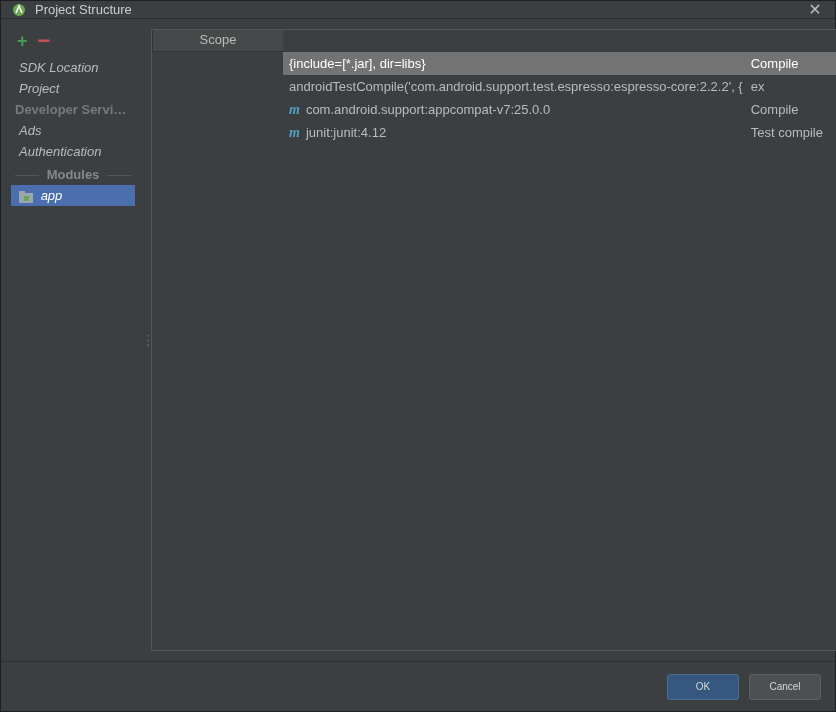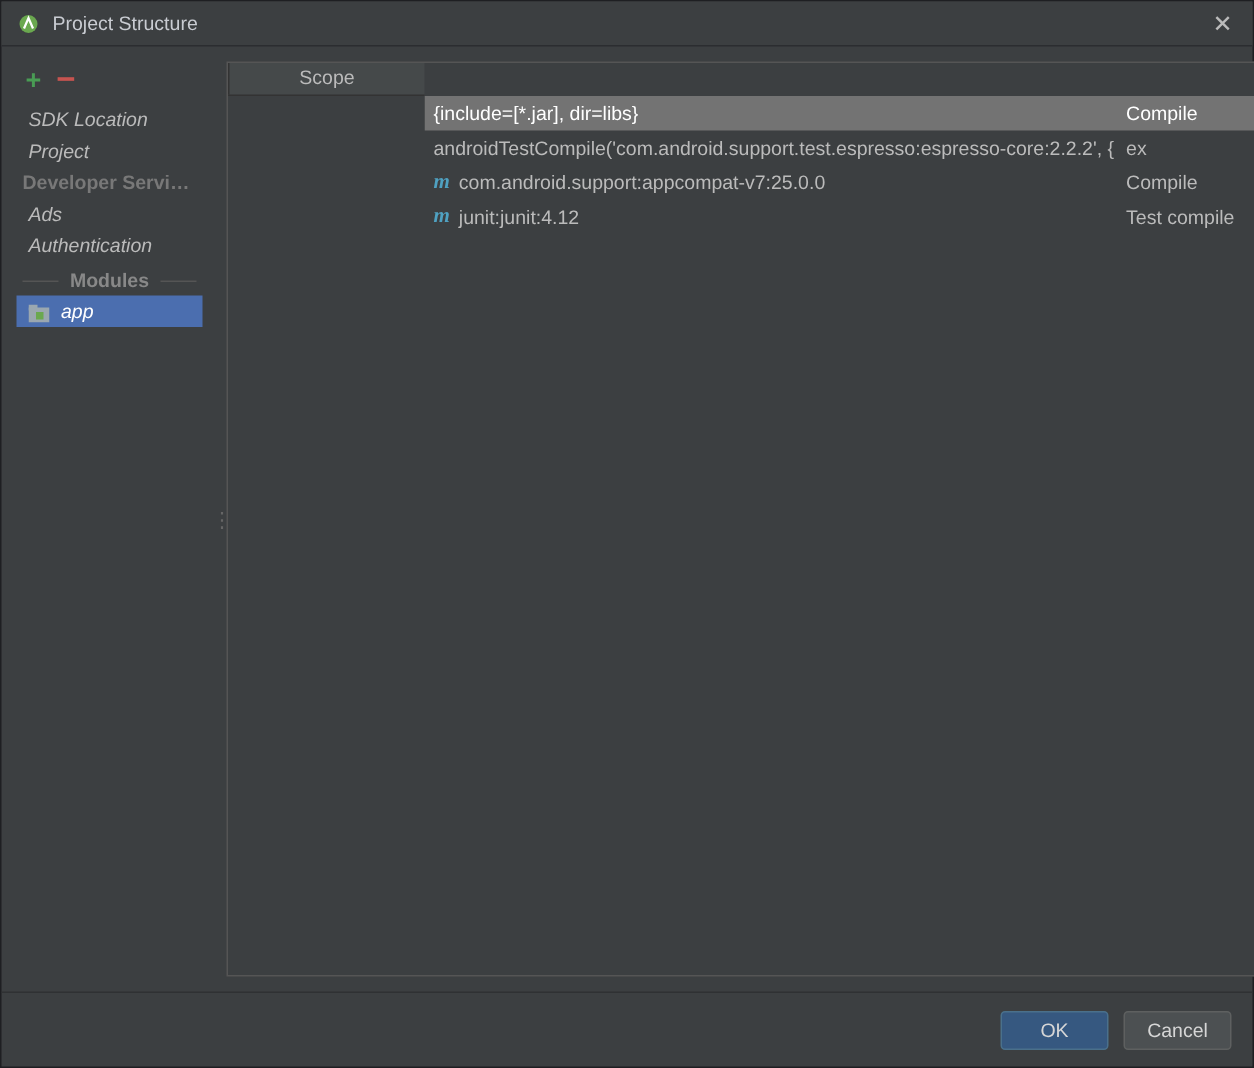--- a/index.html
+++ b/index.html
@@ -1,20 +1,20 @@
 <!DOCTYPE html>
 <html><head>
   <meta charset="utf-8">
   <style>
     * { box-sizing: border-box; margin: 0; padding: 0; font-family: "Segoe UI", Arial, sans-serif; }
     body { background: #2b2d30; width: 836px; height: 712px; overflow: hidden; color: #bbbbbb; font-size: 13px; }
     
     .dialog { width: 836px; height: 712px; background: #3c3f41; border: 1px solid #1e1f22; display: flex; flex-direction: column; }
     
-    .titlebar { height: 30px; background: #3c3f41; display: flex; align-items: center; padding: 0 10px; border-bottom: 1px solid #2b2d30; }
+    .titlebar { height: 18px; background: #3c3f41; display: flex; align-items: center; padding: 0 10px; border-bottom: 1px solid #2b2d30; }
     .titlebar .as-icon { width: 16px; height: 16px; margin-right: 8px; display: flex; align-items: center; justify-content: center; }
     .titlebar .as-icon svg { width: 16px; height: 16px; }
     .titlebar .title { color: #c9ccd2; font-size: 13px; flex: 1; }
     .titlebar .close { color: #bbbbbb; font-size: 16px; cursor: pointer; width: 20px; text-align: center; }
     
     .body { flex: 1; display: flex; padding: 10px; gap: 8px; }
     
     .sidebar { width: 124px; display: flex; flex-direction: column; }
     .sidebar-toolbar { display: flex; gap: 10px; padding: 4px 6px; height: 24px; align-items: center; }
     .sidebar-toolbar .plus { color: #499c54; font-size: 18px; font-weight: bold; line-height: 1; cursor: pointer; }
@@ -58,21 +58,21 @@
     .watermark { position: absolute; top: 288px; left: 0; right: 0; text-align: center; color: #6a6f74; font-family: "SimSun", serif; font-size: 19px; pointer-events: none; letter-spacing: 2px; }
     
     .right-toolbar { width: 24px; display: flex; flex-direction: column; align-items: center; padding-top: 4px; border-left: 1px solid #555; }
     .rt-btn { width: 20px; height: 22px; display: flex; align-items: center; justify-content: center; cursor: pointer; font-size: 16px; font-weight: bold; }
     .rt-plus { color: #499c54; }
     .rt-minus { color: #c75450; font-size: 20px; }
     .rt-up { color: #5a5d5f; }
     .rt-down { color: #3d8cc9; }
     
     .footer { height: 50px; display: flex; align-items: center; justify-content: flex-end; padding: 0 14px; gap: 10px; border-top: 1px solid #2f3133; }
-    .btn { min-width: 72px; height: 26px; background: #4c5052; border: 1px solid #5e6060; color: #d6d6d6; cursor: pointer; border-radius: 3px; font-size: 13px; }
+    .btn { min-width: 72px; height: 26px; background: #4c5052; border: 1px solid #5e6060; color: #d6d6d6; cursor: pointer; border-radius: 3px; font-size: 10px; }
     .btn.primary { background: #365880; border-color: #4a708b; }
   </style>
 </head>
 <body>
 
 <div class="dialog">
 
   <div class="titlebar">
     <span class="as-icon">
       <svg viewBox="0 0 16 16">

